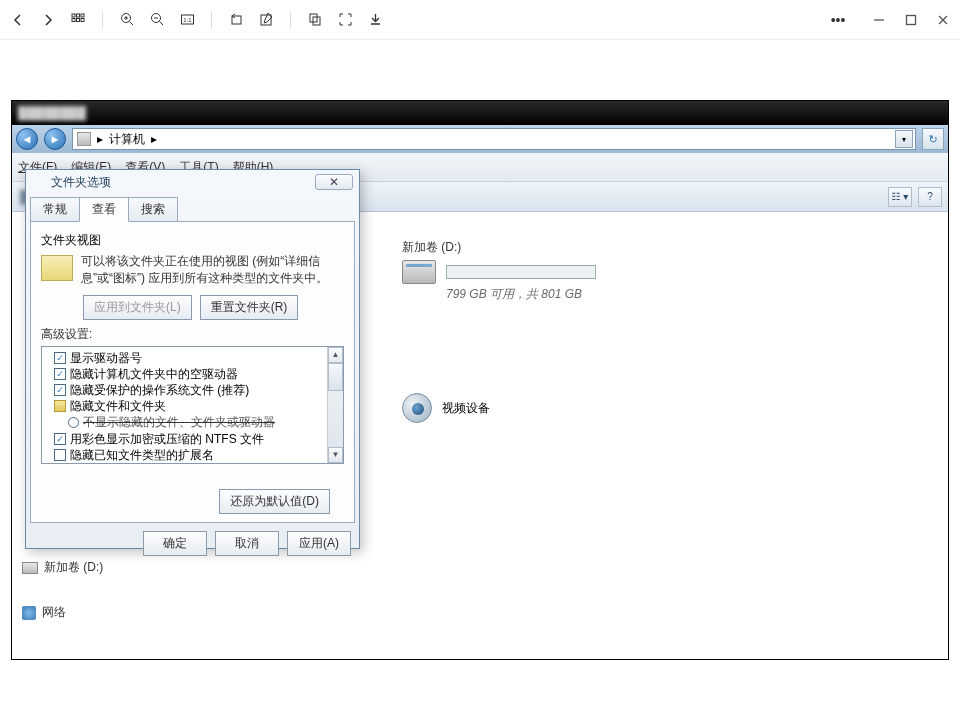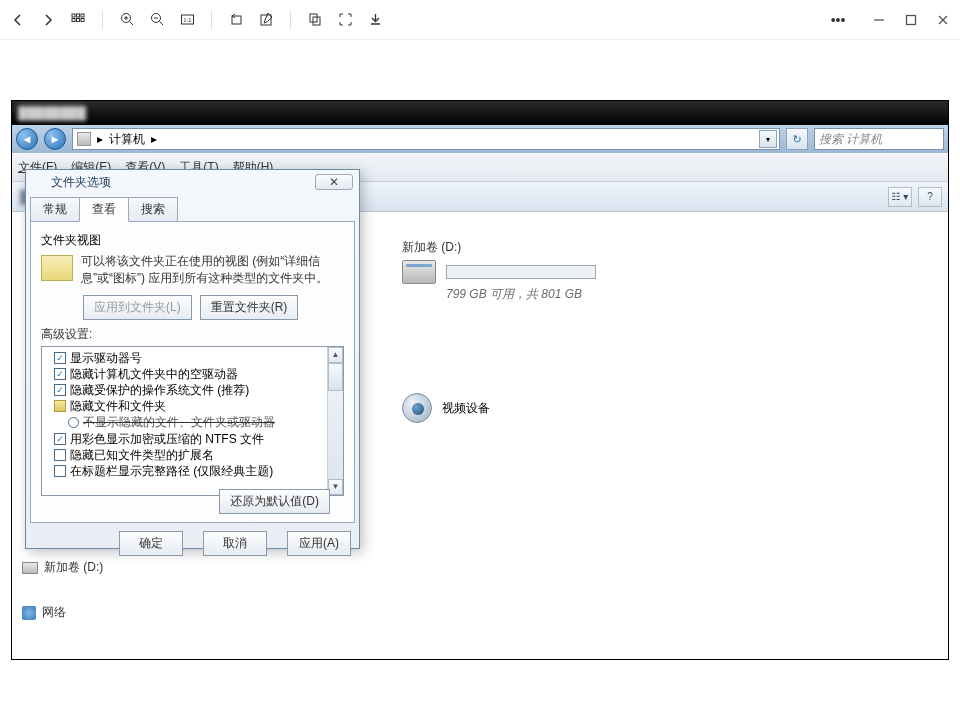--- a/index.html
+++ b/index.html
@@ -56,38 +56,38 @@
 .tab{padding:3px 12px;border:1px solid #9aaabf;background:linear-gradient(#f6f9fc,#e4ebf2);color:#333;border-bottom:none;position:relative;top:1px;margin-right:-1px;cursor:pointer;}
 .tab.active{background:#fdfdfe;border-bottom:1px solid #fdfdfe;z-index:1;}
 .tabpage{margin:0 4px 4px 4px;border:1px solid #9aaabf;background:#fdfdfe;height:302px;padding:10px;position:relative;}
 .fvrow{display:flex;gap:8px;}
 .fvicon{width:32px;height:26px;background:linear-gradient(#f6efb8,#e8d878);border:1px solid #c0ac50;margin-top:2px;}
 .fvtxt{flex:1;color:#333;line-height:1.4;}
 .btnrow{display:flex;gap:8px;margin:8px 0 6px 42px;}
 .winbtn{padding:3px 10px;border:1px solid #8a9aad;background:linear-gradient(#fdfdfe,#e6ecf2);color:#333;cursor:pointer;font-size:12px;}
 .winbtn.disabled{color:#999;}
 .advlabel{margin-top:4px;color:#333;}
-.advbox{border:1px solid #8a9aad;background:#fff;height:150px;margin-top:3px;overflow:hidden;position:relative;padding:3px 2px;}
+.advbox{border:1px solid #8a9aad;background:#fff;height:118px;margin-top:3px;overflow:hidden;position:relative;padding:3px 2px;}
 .advbox .scrollbar{position:absolute;right:0;top:0;bottom:0;width:16px;background:linear-gradient(#f2f5f8,#dde4eb);border-left:1px solid #c6d0da;}
 .advbox .scrollbar .sbtn{height:16px;border:1px solid #b0bcc9;background:linear-gradient(#fafcfd,#e3e9ef);display:flex;align-items:center;justify-content:center;font-size:8px;color:#556;}
 .advbox .scrollbar .thumb{margin:0;height:28px;border:1px solid #b0bcc9;background:linear-gradient(#f6f9fc,#d9e2ea);}
 .tree{font-size:12px;color:#000;line-height:1.35;}
 .tree .row{display:flex;align-items:center;gap:4px;white-space:nowrap;}
 .tree .ind1{padding-left:10px;}
 .tree .ind2{padding-left:24px;}
 .cb{width:12px;height:12px;border:1px solid #4a6a8a;background:#fff;display:inline-flex;align-items:center;justify-content:center;font-size:9px;color:#2a72b5;flex-shrink:0;}
 .cb.checked:before{content:"✓";}
 .rb{width:11px;height:11px;border:1px solid #4a6a8a;border-radius:50%;background:#fff;display:inline-flex;align-items:center;justify-content:center;flex-shrink:0;}
 .rb.sel:after{content:"";width:5px;height:5px;background:#2a72b5;border-radius:50%;}
 .fico{width:12px;height:12px;background:linear-gradient(#f6e8a0,#e0c860);border:1px solid #b89830;flex-shrink:0;}
 .hl{border:2px solid #d63030;padding:1px 2px;margin:-1px -2px;}
 .strike{position:relative;color:#555;}
 .strike:after{content:"";position:absolute;left:0;right:0;top:50%;height:1px;background:#333;}
 .restore{position:absolute;right:24px;bottom:8px;}
-.dlg-buttons{display:flex;justify-content:flex-end;gap:20px;padding:4px 8px;}
+.dlg-buttons{display:flex;justify-content:flex-end;gap:8px;padding:4px 8px;}
 svg{display:block;}
 </style>
 </head>
 <body>
 
 <div class="viewer-toolbar">
   <div class="vicon">
       <svg width="14" height="14" viewBox="0 0 14 14">
         <path d="M9 2 L4 7 L9 12" stroke="#333" stroke-width="1.5" fill="none"></path>
       </svg>
@@ -191,23 +191,20 @@
     <div class="navbtn">◄</div>
     <div class="navbtn">►</div>
     <div class="addr">
       <div class="picon"></div>
       <span>▸</span>
       <span>计算机</span>
       <span>▸</span>
       <div class="cdrop">▾</div>
     </div>
     <div class="refresh">↻</div>
-    <div class="search">
-        <span>搜索 计算机</span>
-      </div>
   </div>
   <div class="menubar">
     <span>文件(F)</span>
     <span>编辑(E)</span>
     <span>查看(V)</span>
     <span>工具(T)</span>
     <span>帮助(H)</span>
   </div>
   <div class="cmdbar">
     <span class="blurred">████ ▾&nbsp;&nbsp;&nbsp;████&nbsp;&nbsp;&nbsp;██████████&nbsp;&nbsp;&nbsp;██████</span>

